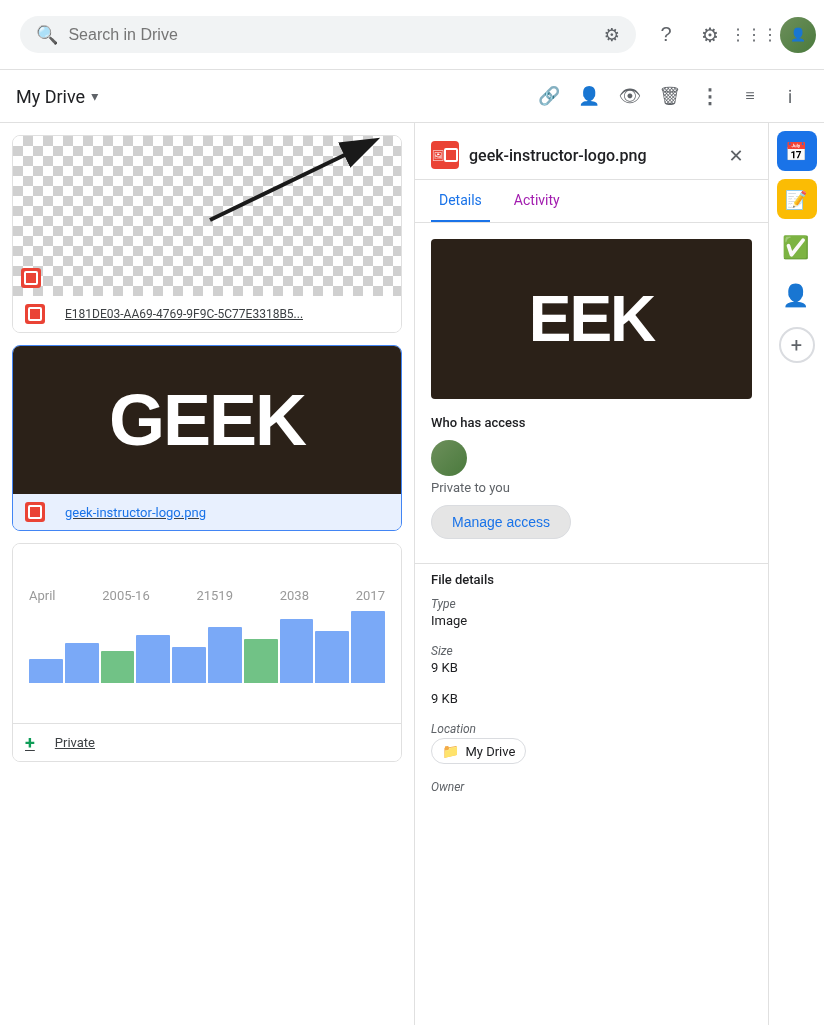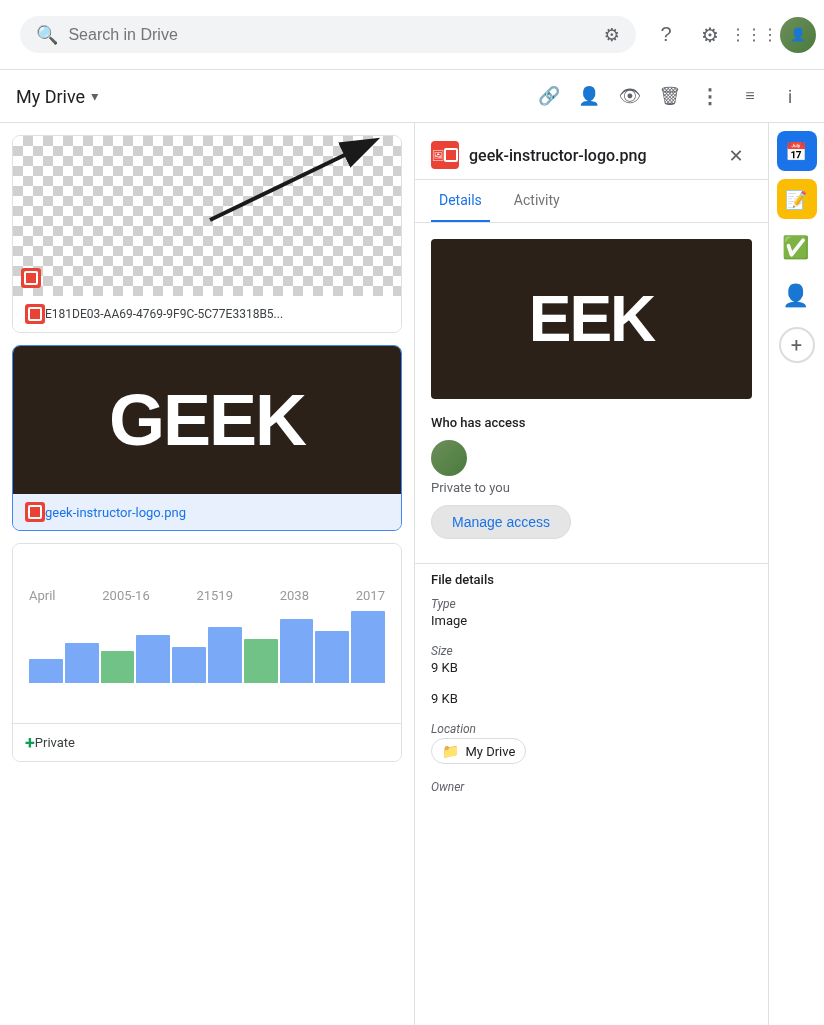--- a/index.html
+++ b/index.html
@@ -142,25 +142,26 @@
     .geek-text {
       color: white;
       font-size: 72px;
       font-weight: 900;
       letter-spacing: -2px;
       font-family: Arial Black, Arial, sans-serif;
     }
     .file-card-label {
       display: flex;
       align-items: center;
-      gap: 0;
+      gap: 20px;
       padding: 8px 12px;
       font-size: 13px;
       color: #3c4043;
       background: white;
+      text-decoration: underline;
     }
     .file-card.selected .file-card-label {
       background: #e8f0fe;
     }
 
     
     .file-icon-red {
       width: 20px;
       height: 20px;
       background: #ea4335;
@@ -261,21 +262,21 @@
     
     .panel-tabs {
       display: flex;
       border-bottom: 1px solid #e0e0e0;
       padding: 0 16px;
     }
     .tab {
       padding: 12px 8px;
       font-size: 14px;
       cursor: pointer;
-      color: #737373;
+      color: #a21caf;
       border-bottom: 2px solid transparent;
       margin-right: 16px;
     }
     .tab.active {
       color: #1a73e8;
       border-bottom: 2px solid #1a73e8;
     }
 
     
     .preview-image {

